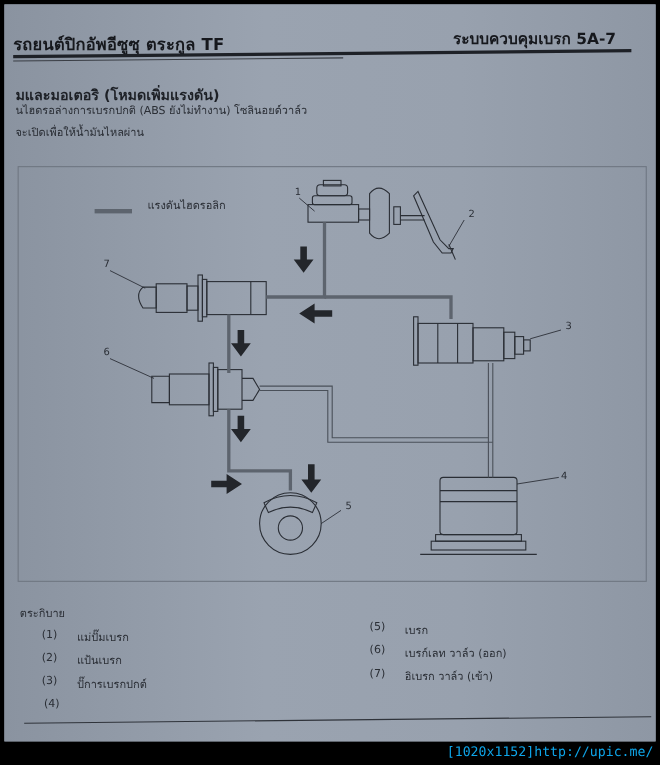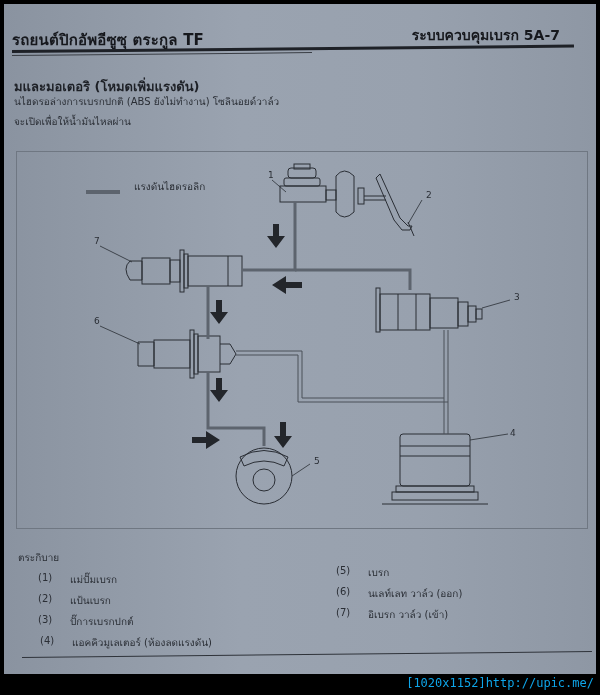--- a/index.html
+++ b/index.html
@@ -163,29 +163,28 @@
   <div class="desc-item" style="left:34px;top:589px;">
     <span class="desc-num">(2)</span>
     <span>แป้นเบรก</span>
   </div>
   <div class="desc-item" style="left:34px;top:610px;">
     <span class="desc-num">(3)</span>
     <span>ปั๊การเบรกปกต์</span>
   </div>
   <div class="desc-item" style="left:36px;top:631px;">
     <span class="desc-num">(4)</span>
-    <span>แอคคิวมูเลเตอร์ (ห้องลดแรงดัน)</span>
   </div>
   <div class="desc-item" style="left:332px;top:561px;">
     <span class="desc-num">(5)</span>
     <span>เบรก</span>
   </div>
   <div class="desc-item" style="left:332px;top:582px;">
     <span class="desc-num">(6)</span>
-    <span>นเลท์เลท วาล์ว (ออก)</span>
+    <span>เบรก์เลท วาล์ว (ออก)</span>
   </div>
   <div class="desc-item" style="left:332px;top:603px;">
     <span class="desc-num">(7)</span>
     <span>อิเบรก วาล์ว (เข้า)</span>
   </div>
 
   <div class="foot-rule"></div>
 </div>
 
 <div class="watermark">[1020x1152]http://upic.me/</div>

